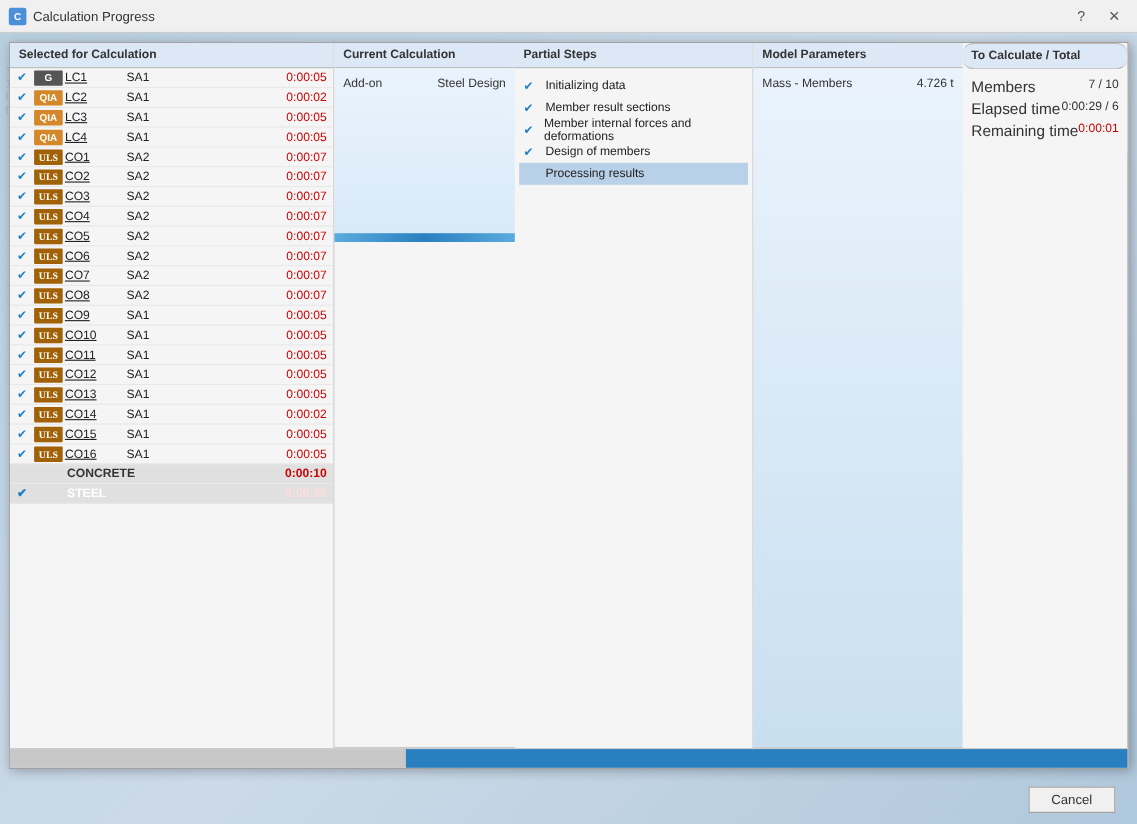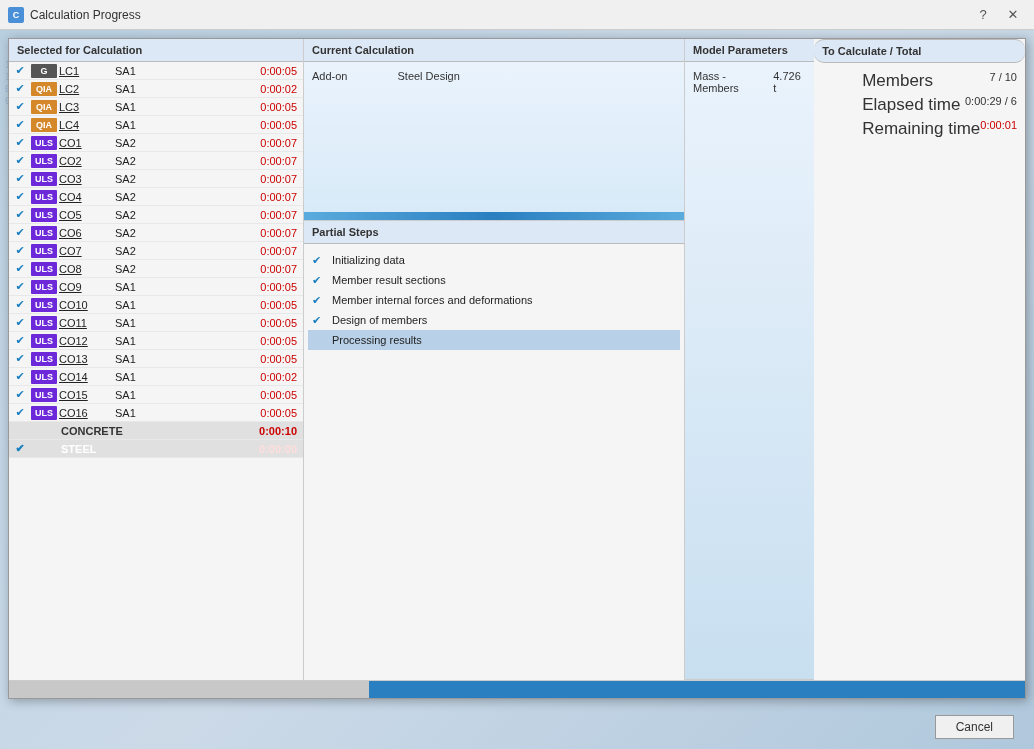--- a/index.html
+++ b/index.html
@@ -195,21 +195,21 @@
       font-size: 11px;
       color: #c00;
       text-align: right;
       padding-right: 4px;
     }
 
     
     .middle-panel {
       flex: 1;
       display: flex;
-      flex-direction: column;
+      flex-direction: row;
       border-right: 1px solid #ccc;
       justify-content: flex-end;
     }
 
     .current-calc-section {
       border-bottom: 1px solid #ccc;
     }
 
     .calc-header {
       background: #dce8f5;
@@ -334,23 +334,22 @@
       padding: 8px;
       background: #f5f5f5;
     }
 
     .tc-row {
       display: flex;
       justify-content: space-between;
       margin-bottom: 4px;
     }
     .tc-key {
-      font-size: 17px;
-      color: #333;
-      margin-left: 40px;
+      font-size: 14px;
+      color: #333;
     }
     .tc-val {
       font-size: 11px;
       color: #333;
     }
     .tc-val.time-red {
       color: #c00;
     }
 
     
@@ -382,21 +381,21 @@
       border: 1px solid #999;
       padding: 4px 20px;
       font-size: 12px;
       cursor: pointer;
       color: #333;
     }
 
     
     .badge-g { background: #555; }
     .badge-qia { background: #d4882a; }
-    .badge-uls { background: #6d28d9; }
+    .badge-uls { background: #a16207; font-family: Liberation Serif, serif; }
 
     .concrete-row {
       background: #c8c8c8;
     }
     .steel-row {
       background: #4a90d9;
       color: white;
     }
     .steel-row .group-label { color: white; }
     .steel-row .group-time { color: #ffdddd; }

